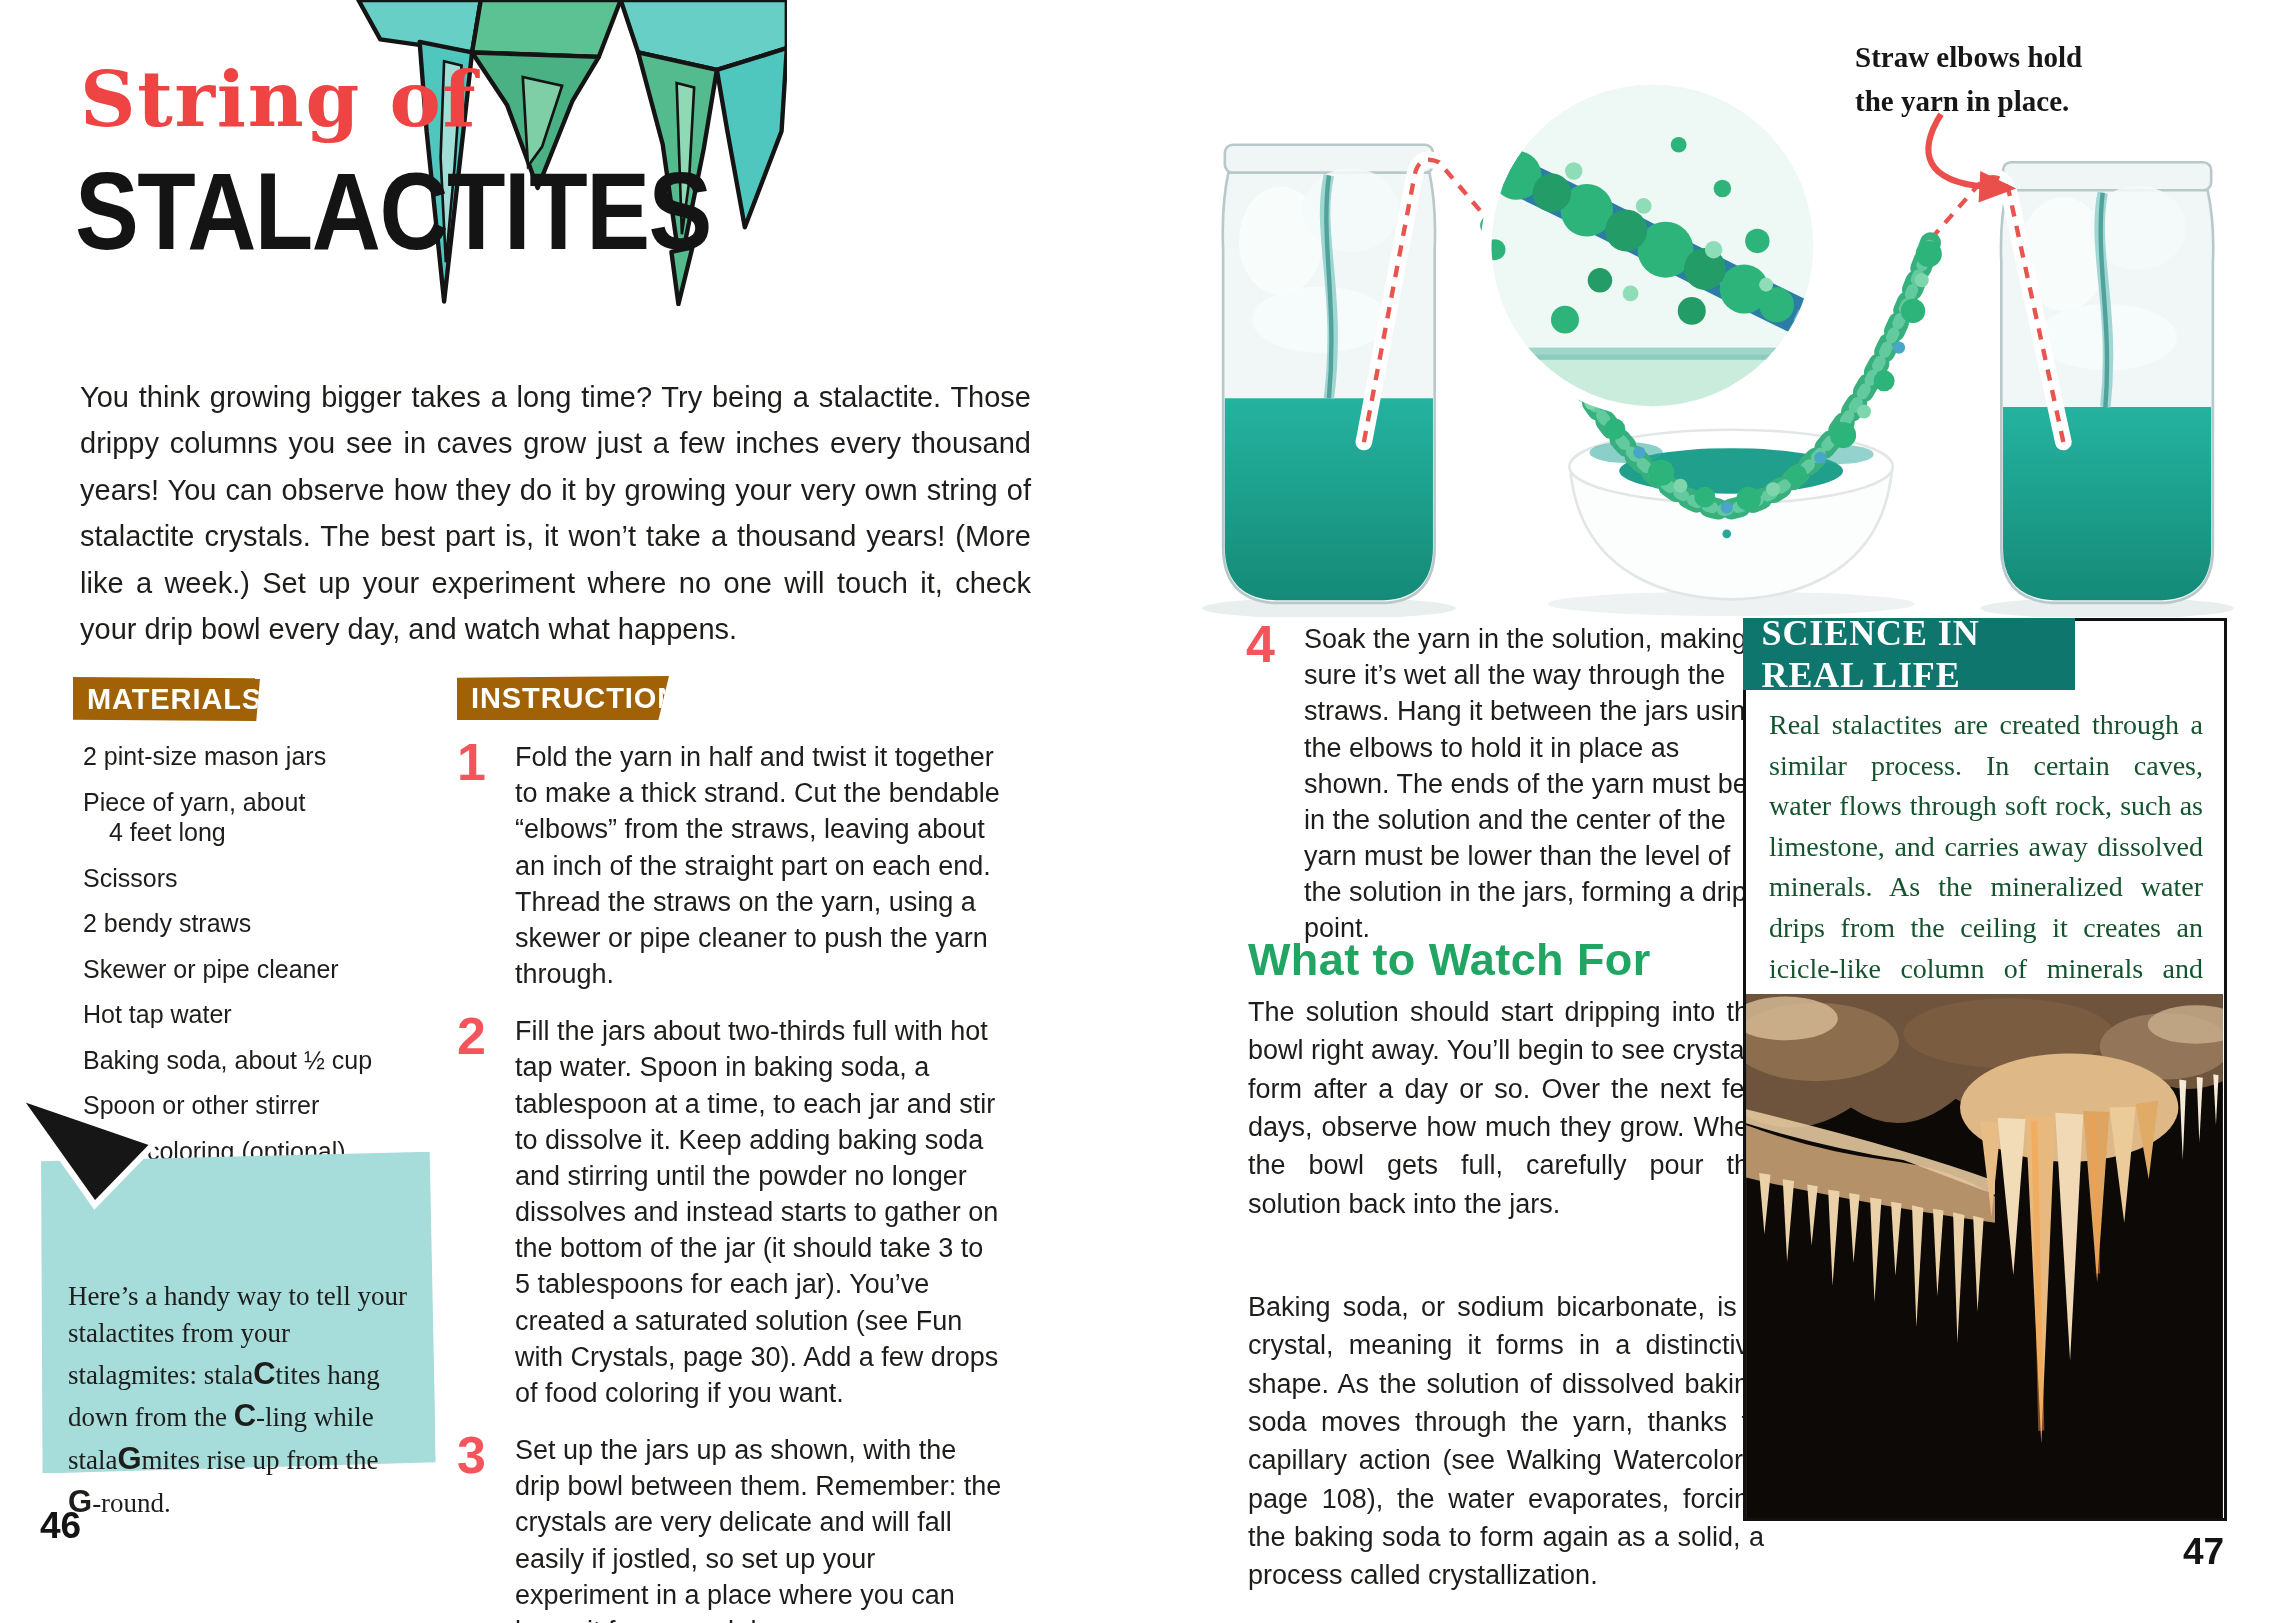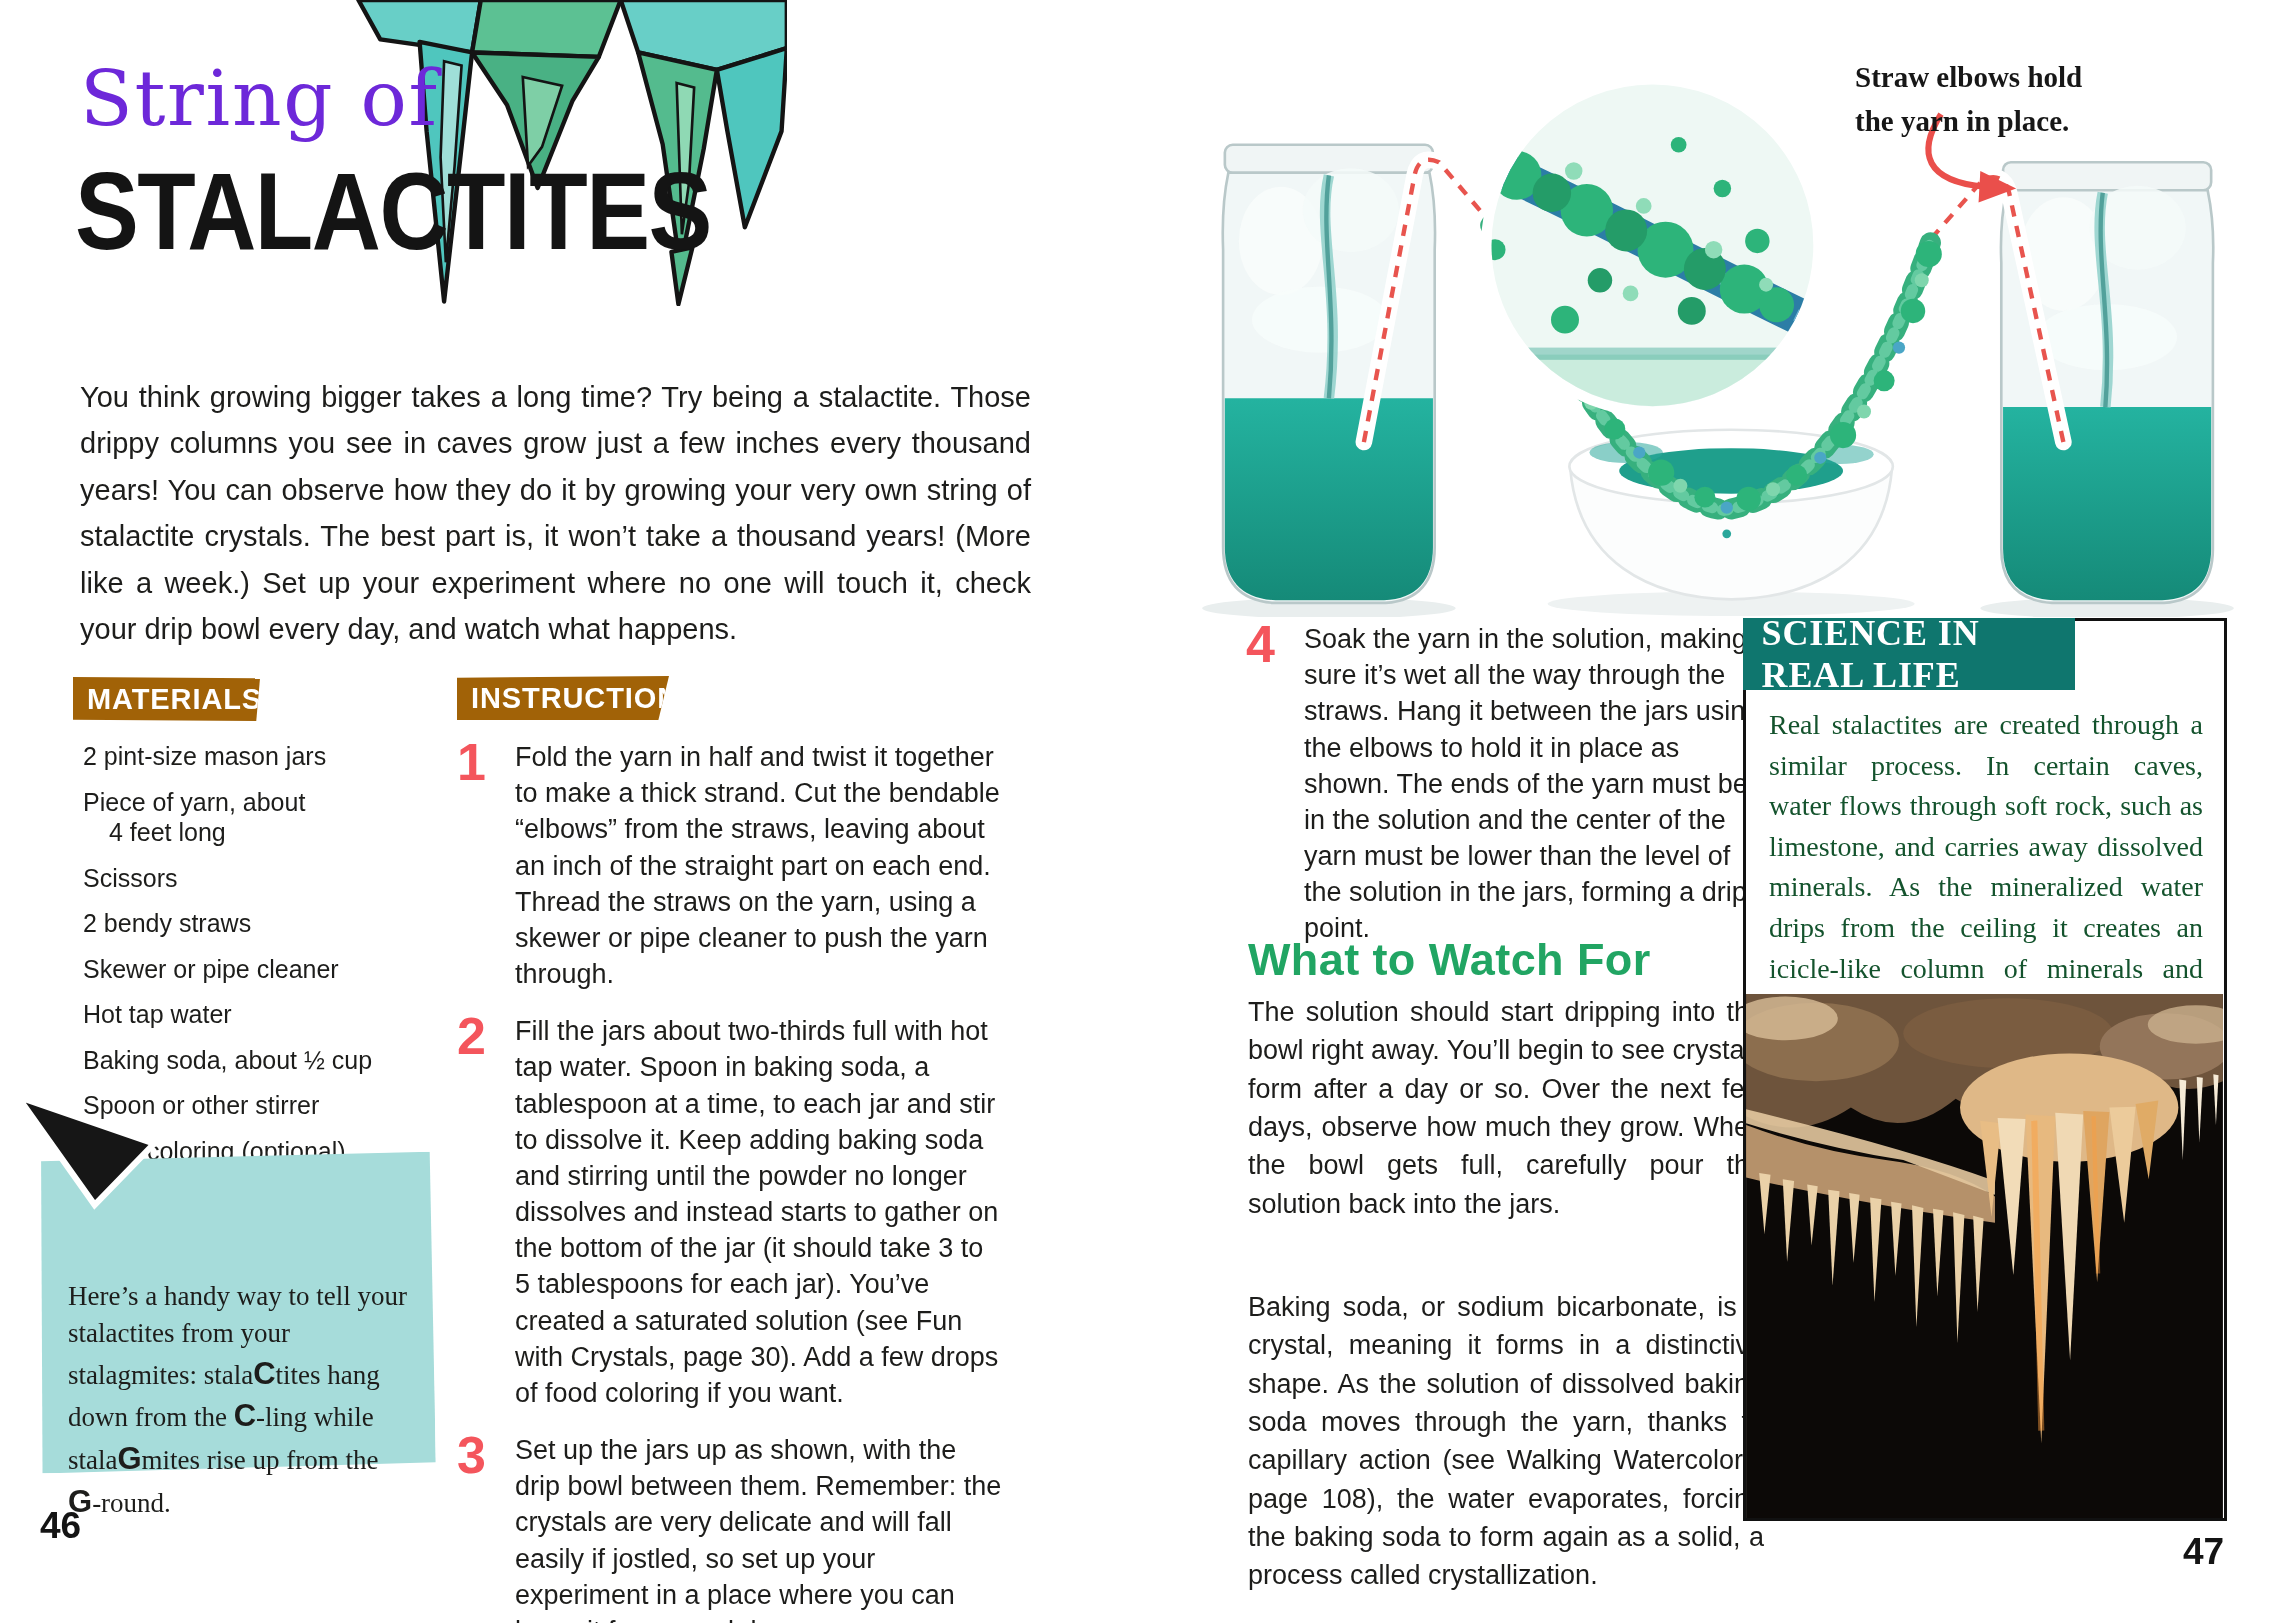--- a/index.html
+++ b/index.html
@@ -2,22 +2,22 @@
 <html style="font-size:14px"><head>
 <meta charset="utf-8">
 <style>
   html,body{margin:0;padding:0;background:#ffffff;}
   #spread{position:relative;width:2273px;height:1623px;background:#ffffff;overflow:hidden;
           font-family:"Liberation Sans",sans-serif;color:#1d1d1b;}
   .abs{position:absolute;}
   .hand{font-family:cursive;}
 
   
-  .title1{left:80px;top:54px;font-family:"DejaVu Serif",serif;font-weight:400;
-          font-size:77px;color:#6d28d9;letter-spacing:1.7px;z-index:3;}
+  .title1{left:80px;top:54px;font-family:"DejaVu Serif",serif;font-weight:700;
+          font-size:77px;color:#ef4444;letter-spacing:1.7px;z-index:3;}
   .title2{left:75px;top:147px;font-weight:900;font-size:110px;color:#141414;
           letter-spacing:-1.7px;transform:scaleX(.87);transform-origin:left top;z-index:3;
           font-family:"Liberation Sans",sans-serif;}
   .subtitle{left:80px;top:297px;font-size:38px;font-weight:800;color:#f4555b;z-index:3;}
   .intro{left:80px;top:374px;width:951px;font-size:29px;line-height:1.6;text-align:justify;z-index:3;}
 
   .collabel{height:44px;background:#a16207;color:#fff;font-weight:800;font-size:29px;
             letter-spacing:0.9px;line-height:44px;padding-left:14px;z-index:3;}
   .lbl-materials{left:73px;top:677px;width:173px;clip-path:polygon(0 0,100% 3%,98% 100%,0 97%);}
   .lbl-instructions{left:457px;top:676px;width:198px;clip-path:polygon(0 4%,100% 0,95% 100%,0 100%);}
@@ -43,21 +43,21 @@
   .bubble .w1,.bubble .w3{font-size:38px;font-weight:700;line-height:1.05;}
   .bubble .w2{font-size:23.6px;font-weight:700;line-height:1.2;}
   .bubble-tail{left:14px;top:1093px;z-index:3;}
 
   .pagenum{font-size:37px;font-weight:800;color:#141414;z-index:5;}
   .pn46{left:40px;top:1505px;}
   .pn47{left:2183px;top:1531px;}
 
   
   .photo{left:1189px;top:31px;z-index:1;}
-  .annotation{left:1855px;top:56px;width:315px;font-size:29px;font-weight:700;
+  .annotation{left:1855px;top:36px;width:315px;font-size:29px;font-weight:700;
               line-height:1.5;color:#171717;z-index:2;}
 
   .step4wrap{left:1246px;top:621px;width:516px;}
   .sec-head{font-size:45px;font-weight:800;color:#21a563;letter-spacing:0.4px;}
   .wh1{left:1248px;top:934px;}
   .wh2{left:1248px;top:1227px;}
   .rbody{width:516px;font-size:27px;line-height:1.42;text-align:justify;}
   .rb1{left:1248px;top:993px;}
   .rb2{left:1248px;top:1288px;}
 

